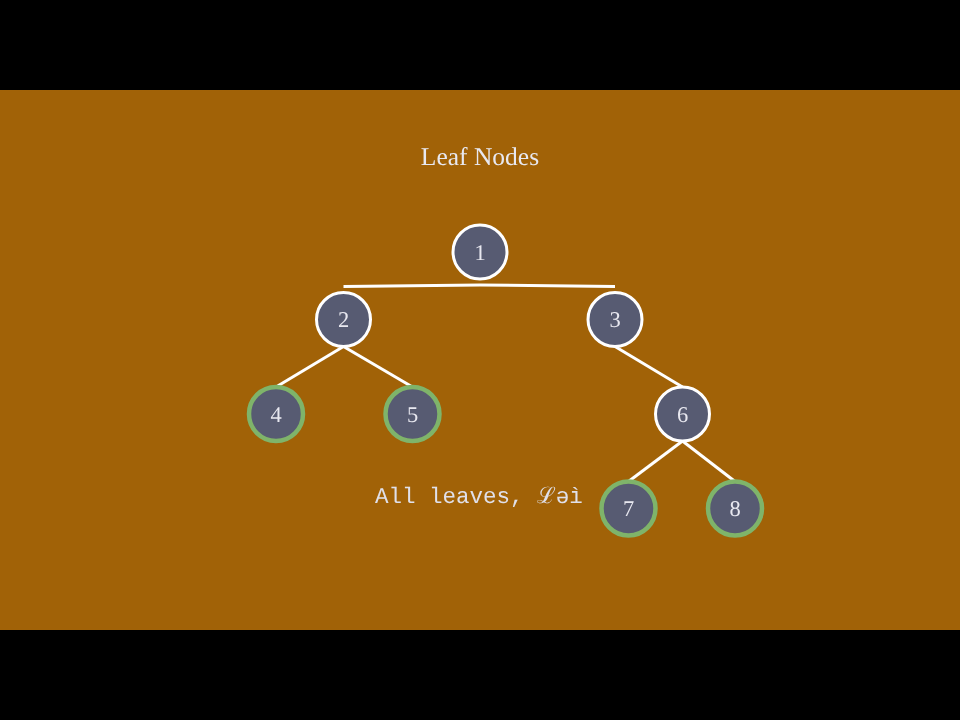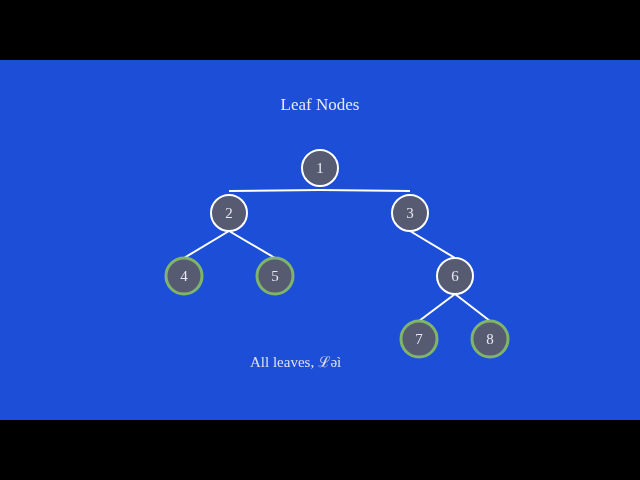--- a/index.html
+++ b/index.html
@@ -1,19 +1,19 @@
 <!DOCTYPE html>
 <html><head>
 <meta charset="utf-8">
 <style>
   html,body{margin:0;padding:0;background:#000;width:640px;height:480px;overflow:hidden;}
-  .stage{position:absolute;left:0;top:60px;width:640px;height:360px;background:#1d4ed8;}
+  .stage{position:absolute;left:0;top:60px;width:640px;height:360px;background:#a16207;}
   .title{position:absolute;left:0;width:640px;top:35px;text-align:center;color:#e8e8f0;font-family:"Liberation Serif",serif;font-size:17px;}
   svg{position:absolute;left:0;top:0;}
-  .caption{position:absolute;left:250px;top:259px;color:#e0e0ea;font-family:Liberation Serif, serif;font-size:15px;white-space:nowrap;margin-top:32px;}
+  .caption{position:absolute;left:250px;top:259px;color:#e0e0ea;font-family:Liberation Mono, monospace;font-size:15px;white-space:nowrap;}
   .node-label{font-family:"Liberation Serif",serif;font-size:15px;fill:#e8e8f0;}
 </style>
 </head>
 <body>
 
 <div class="stage">
   <div class="title">Leaf Nodes</div>
   <svg id="tree-svg" width="640" height="360">
       <line x1="320" y1="130" x2="229" y2="131" stroke="#ffffff" stroke-width="2"></line>
       <line x1="320" y1="130" x2="410" y2="131" stroke="#ffffff" stroke-width="2"></line>

